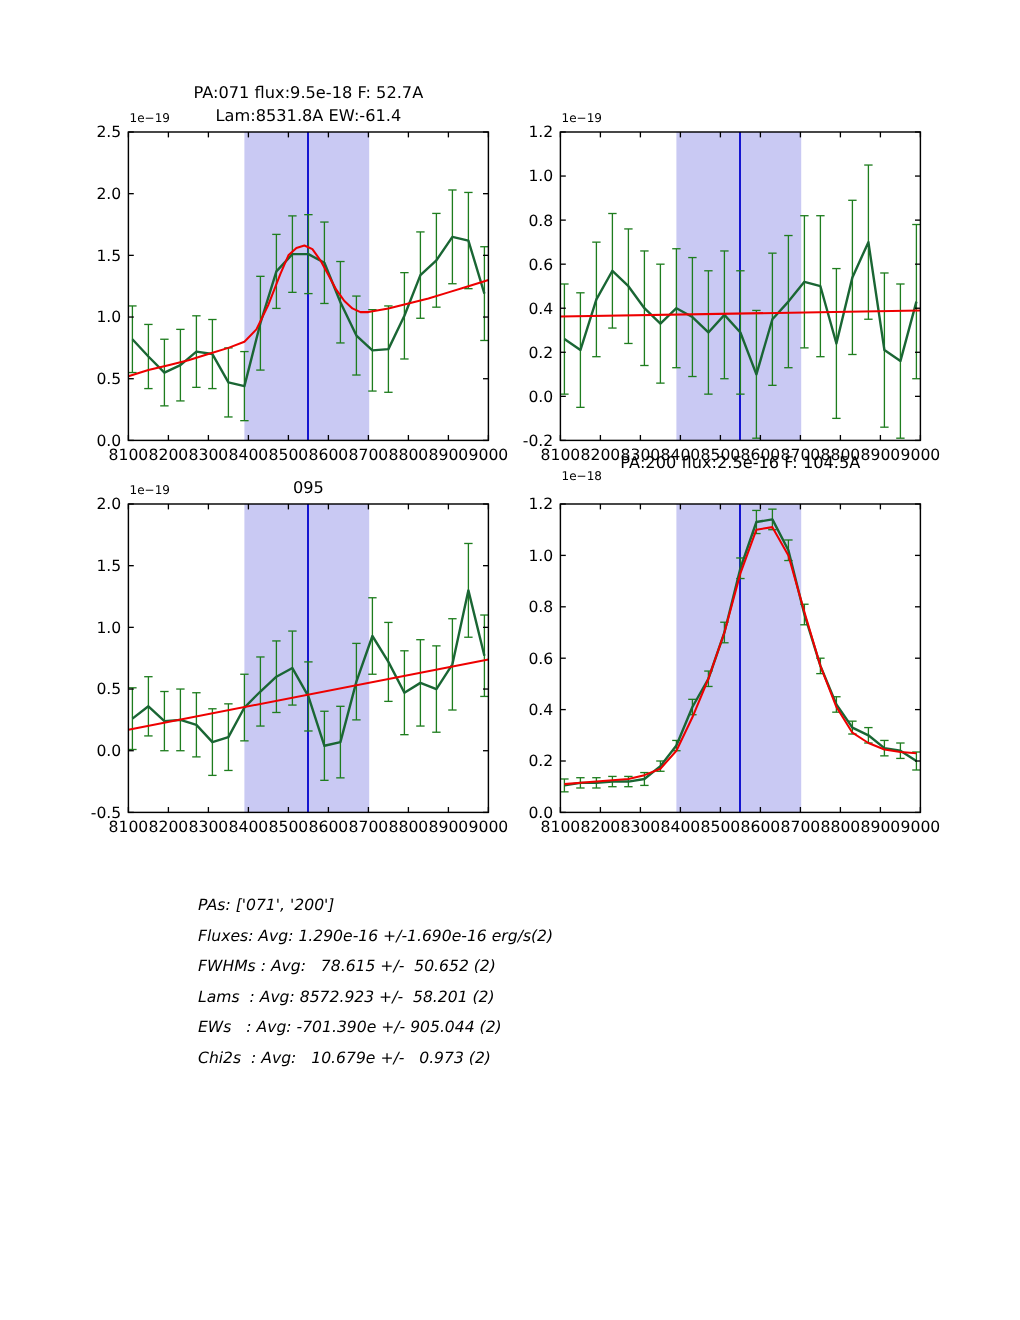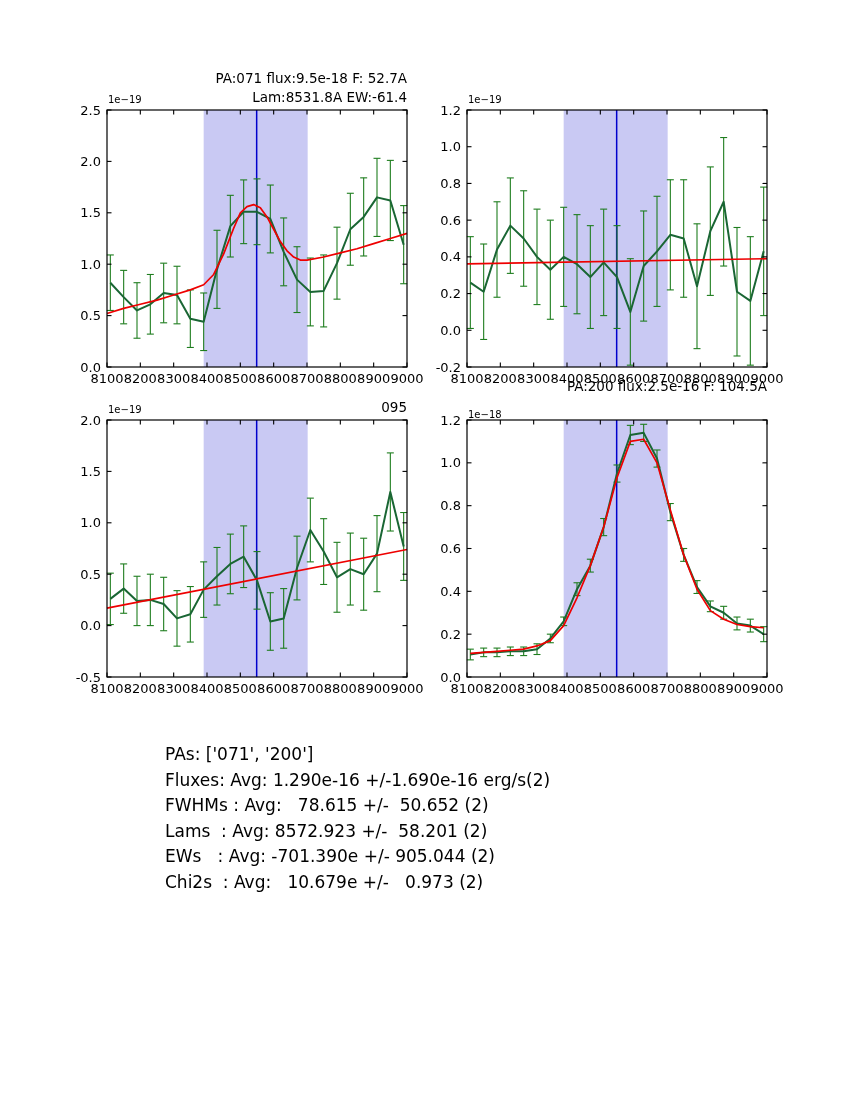--- a/index.html
+++ b/index.html
@@ -10,38 +10,39 @@
     background: #ffffff;
     font-family: "DejaVu Sans", "Liberation Sans", sans-serif;
     color: #000;
     overflow: hidden;
   }
   #chart-svg { position: absolute; left: 0; top: 0; }
   #chart-svg text { font-family: "DejaVu Sans", "Liberation Sans", sans-serif; font-size: 13px; fill: #000; }
   .sub-title {
     position: absolute;
     width: 300px;
-    text-align: right;
+    text-align: center;
     font-size: 13.5px;
     line-height: 19px;
     white-space: nowrap;
   }
   .offset-label {
     position: absolute;
     font-size: 10px;
   }
   .footer {
     position: absolute;
     left: 165px;
     top: 742px;
   }
   .footer-line {
-    font-size: 17px;
+    font-size: 13px;
     line-height: 25.5px;
     white-space: pre;
+    font-style: italic;
   }
 </style>
 </head>
 <body>
 
 <div class="figure">
 
   <svg id="chart-svg" width="850" height="1100" xmlns="http://www.w3.org/2000/svg">
       <g>
         <rect x="203.66666666666669" y="110" width="103.99999999999994" height="257" fill="#c9c9f3"></rect>
@@ -578,21 +579,21 @@
   <div class="sub-title" style="left:107px; top:88px;">Lam:8531.8A EW:-61.4</div>
 
 
   <div class="sub-title" style="left:107px; top:398px;">095</div>
 
   <div class="sub-title" style="left:467px; top:377px;">PA:200 flux:2.5e-16 F: 104.5A</div>
 
   <div class="offset-label" style="left:108px; top:94px;">1e−19</div>
   <div class="offset-label" style="left:468px; top:94px;">1e−19</div>
   <div class="offset-label" style="left:108px; top:404px;">1e−19</div>
-  <div class="offset-label" style="left:468px; top:409px;">1e−18</div>
+  <div class="offset-label" style="left:468px; top:392px;">1e−18</div>
 
   <div class="footer">
     <div class="footer-line">PAs: ['071', '200']</div>
     <div class="footer-line">Fluxes: Avg: 1.290e-16 +/-1.690e-16 erg/s(2)</div>
     <div class="footer-line">FWHMs : Avg:   78.615 +/-  50.652 (2)</div>
     <div class="footer-line">Lams  : Avg: 8572.923 +/-  58.201 (2)</div>
     <div class="footer-line">EWs   : Avg: -701.390e +/- 905.044 (2)</div>
     <div class="footer-line">Chi2s  : Avg:   10.679e +/-   0.973 (2)</div>
   </div>
 

